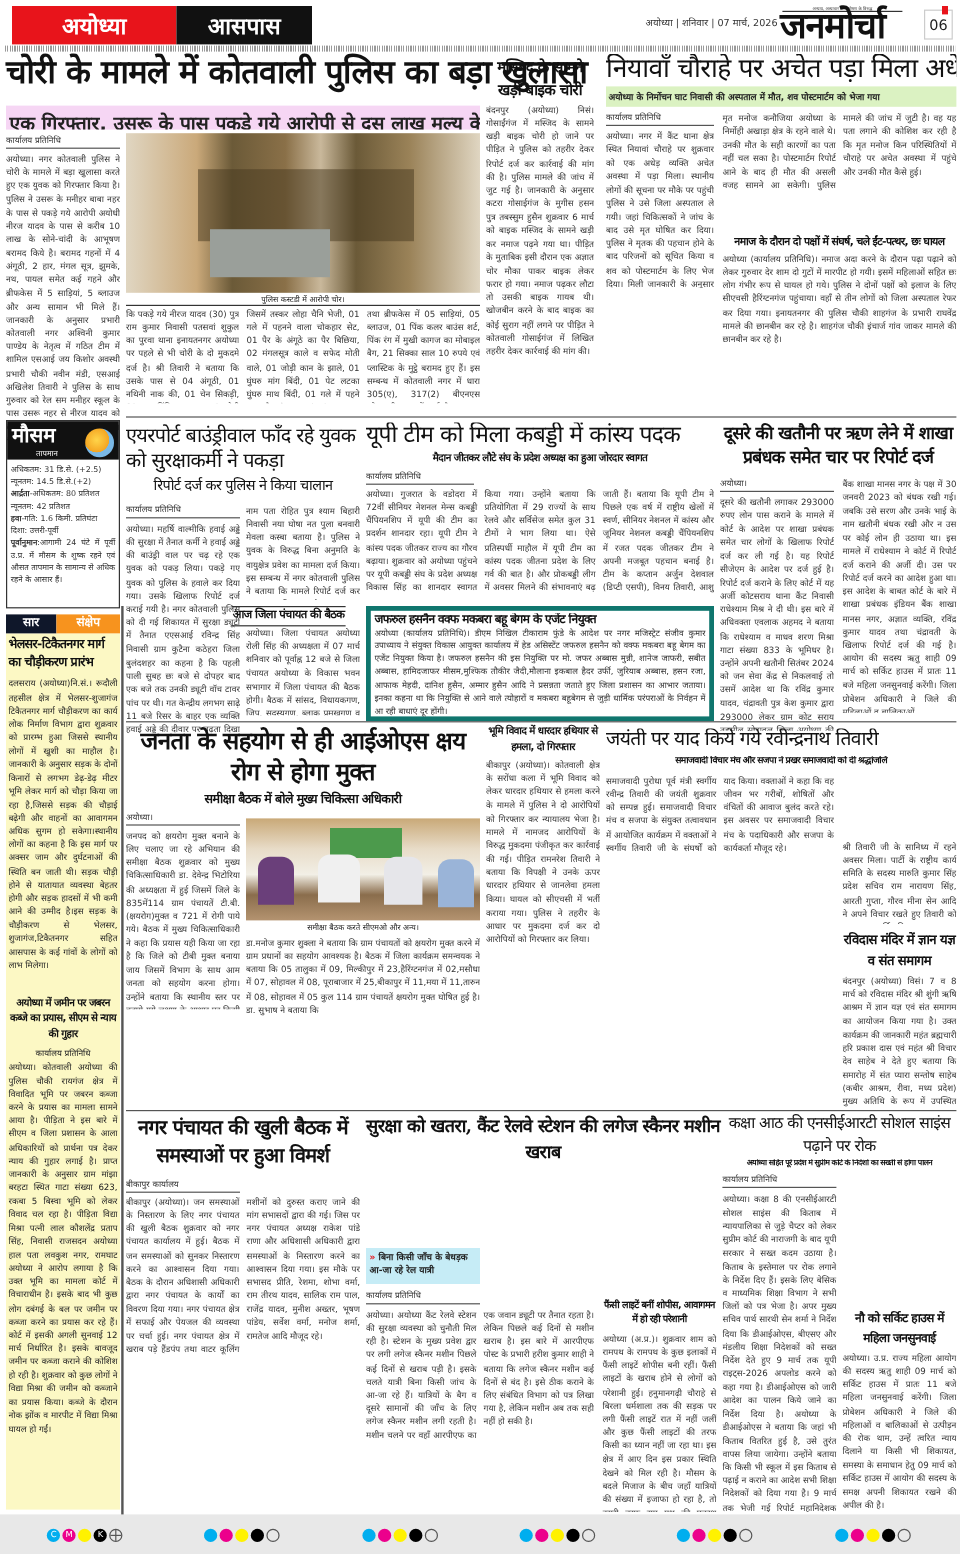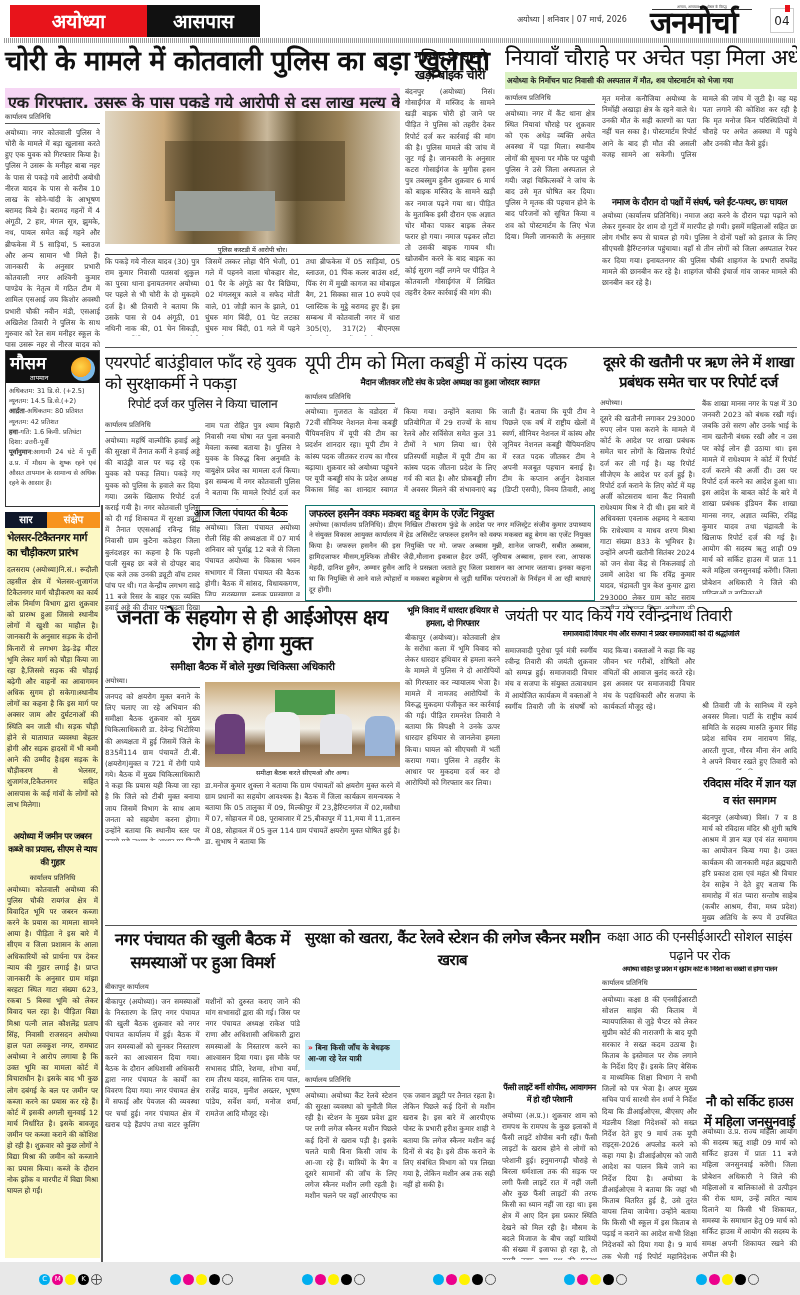--- a/index.html
+++ b/index.html
@@ -16,26 +16,26 @@
 .vline{background:#444;width:1px}
 .dot{display:inline-block;width:11px;height:11px;border-radius:50%;margin-right:2px;vertical-align:middle}
 </style>
 </head>
 <body>
 
 <div class="abs" style="left:10px;top:5px;width:250px;height:32px;display:flex">
   <div style="flex:0 0 137px;background:#e8141b;color:#fff;font-weight:bold;font-size:19px;display:flex;align-items:center;justify-content:center">अयोध्या</div>
   <div style="flex:1;background:#111;color:#fff;font-weight:bold;font-size:19px;display:flex;align-items:center;justify-content:center">आसपास</div>
 </div>
-<div class="abs" style="left:517px;top:13px;font-size:8px;color:#333">अयोध्या | शनिवार | 07 मार्च, 2026</div>
+<div class="abs" style="left:538px;top:13px;font-size:8px;color:#333">अयोध्या | शनिवार | 07 मार्च, 2026</div>
 <div class="abs" style="left:652px;top:4px;width:100px;font-size:3.5px;color:#333;text-align:center;border-bottom:1px solid #333">अन्याय, अत्याचार और शोषण के विरुद्ध</div>
 <div class="abs hl" style="left:650px;top:6px;font-size:30px;font-weight:900;color:#111;letter-spacing:-1px">जनमोर्चा</div>
 <div class="abs" style="left:770px;top:8px;width:24px;height:25px;border:1px solid #ccc;font-size:12px;display:flex;align-items:center;justify-content:center">
   <span class="abs" style="top:-4px;right:3px;width:5px;height:7px;background:#e8141b"></span>
-  <span>04</span>
+  <span>06</span>
 </div>
 <div class="abs rule-h" style="left:4px;top:38px;width:792px"></div>
 
 <div class="abs hl" style="left:5px;top:45px;width:395px;font-size:27px;white-space:nowrap">चोरी के मामले में कोतवाली पुलिस का बड़ा खुलासा</div>
 <div class="abs" style="left:5px;top:88px;width:395px;height:20px;background:#f6d6f4;font-weight:bold;font-size:16px;padding:3px 3px;white-space:nowrap;overflow:hidden">एक गिरफ्तार, उसरू के पास पकड़े गये आरोपी से दस लाख मूल्य के गहने बरामद</div>
 <div class="abs" style="left:5px;top:112px;width:95px">
   <div class="byline">कार्यालय प्रतिनिधि</div>
   <div class="body-text" style="height:240px">अयोध्या। नगर कोतवाली पुलिस ने चोरी के मामले में बड़ा खुलासा करते हुए एक युवक को गिरफ्तार किया है। पुलिस ने उसरू के मनीहर बाबा नहर के पास से पकड़े गये आरोपी अयोधी नीरज यादव के पास से करीब 10 लाख के सोने-चांदी के आभूषण बरामद किये है। बरामद गहनों में 4 अंगूठी, 2 हार, मंगल सूत्र, झुमके, नथ, पायल समेत कई गहने और ब्रीफकेस में 5 साड़ियां, 5 ब्लाउज और अन्य सामान भी मिले हैं। जानकारी के अनुसार प्रभारी कोतवाली नगर अश्विनी कुमार पाण्डेय के नेतृत्व में गठित टीम में शामिल एसआई जय किशोर अवस्थी प्रभारी चौकी नवीन मंडी, एसआई अखिलेश तिवारी ने पुलिस के साथ गुरुवार को रेल सम मनीहर स्कूल के पास उसरू नहर से नीरज यादव को चोरी के सामान के साथ पकड़ा। कोतवाली प्रभारी ने बताया</div>
 </div>
 <div class="abs photo" style="left:105px;top:111px;width:295px;height:133px;background:linear-gradient(90deg,#e0d6c2 0,#caa97a 20%,#6b5a38 30%,#8a7048 45%,#c9b89b 55%,#6b5a38 65%,#9a8258 80%,#e0d6c2 100%)">
@@ -103,21 +103,21 @@
 <div class="abs hl" style="left:193px;top:505px;width:95px;font-size:9.5px;text-align:center;border-top:1px solid #333;border-bottom:1px solid #333;padding:2px 0">आज जिला पंचायत की बैठक</div>
 <div class="abs body-text" style="left:205px;top:522px;width:95px;height:74px">अयोध्या। जिला पंचायत अयोध्या रोली सिंह की अध्यक्षता में 07 मार्च शनिवार को पूर्वाह्न 12 बजे से जिला पंचायत अयोध्या के विकास भवन सभागार में जिला पंचायत की बैठक होगी। बैठक में सांसद, विधायकगण, जिप. सदस्यगण, ब्लाक प्रमुखगण व जिला स्तरीय अधिकारी भाग लेंगे। उक्त जानकारी अपर मुख्य अधिकारी जिला पंचायत अयोध्या ने दी है।</div>
 
 <div class="abs hl" style="left:305px;top:352px;width:290px;font-size:19px;font-weight:normal;white-space:nowrap;overflow:hidden">यूपी टीम को मिला कबड्डी में कांस्य पदक</div>
 <div class="abs hl" style="left:305px;top:378px;width:290px;font-size:8.5px;text-align:center">मैदान जीतकर लौटे संघ के प्रदेश अध्यक्ष का हुआ जोरदार स्वागत</div>
 <div class="abs" style="left:305px;top:392px;width:90px">
   <div class="byline">कार्यालय प्रतिनिधि</div>
 </div>
 <div class="abs body-text" style="left:305px;top:406px;width:290px;height:96px;column-count:3;column-gap:6px">अयोध्या। गुजरात के वडोदरा में 72वीं सीनियर नेशनल मेन्स कबड्डी चैंपियनशिप में यूपी की टीम का प्रदर्शन शानदार रहा। यूपी टीम ने कांस्य पदक जीतकर राज्य का गौरव बढ़ाया। शुक्रवार को अयोध्या पहुंचने पर यूपी कबड्डी संघ के प्रदेश अध्यक्ष विकास सिंह का शानदार स्वागत किया गया। उन्होंने बताया कि प्रतियोगिता में 29 राज्यों के साथ रेलवे और सर्विसेज समेत कुल 31 टीमों ने भाग लिया था। ऐसे प्रतिस्पर्धी माहौल में यूपी टीम का कांस्य पदक जीतना प्रदेश के लिए गर्व की बात है। और प्रोकबड्डी लीग में अवसर मिलने की संभावनाएं बढ़ जाती हैं। बताया कि यूपी टीम ने पिछले एक वर्ष में राष्ट्रीय खेलों में स्वर्ण, सीनियर नेशनल में कांस्य और जूनियर नेशनल कबड्डी चैंपियनशिप में रजत पदक जीतकर टीम ने अपनी मजबूत पहचान बनाई है। टीम के कप्तान अर्जुन देशवाल (डिप्टी एसपी), विनय तिवारी, आशु सिंह, शुभम कुमार व उदय प्रताप सहित सभी खिलाड़ियों, कोच-मैनेजर और उत्तर प्रदेश कबड्डी एसोसिएशन के पदाधिकारियों को इस उपलब्धि के लिए बधाई दी गई। उन्होंने कहा कि प्रतियोगिता में अच्छा प्रदर्शन करने वाले खिलाड़ियों के लिए अंतरराष्ट्रीय टीम में चयन, पुलिस, रेलवे, आयकर, बीपीसीएल</div>
 
-<div class="abs" style="left:305px;top:505px;width:290px;height:96px;border:1px solid #0f766e;padding:2px 3px">
+<div class="abs" style="left:305px;top:505px;width:290px;height:96px;border:4px solid #0f766e;padding:2px 3px">
   <div class="hl" style="font-size:10px;white-space:nowrap;overflow:hidden">जफरुल हसनैन वक्फ मकबरा बहू बेगम के एजेंट नियुक्त</div>
   <div class="body-text" style="height:78px;font-size:7px">अयोध्या (कार्यालय प्रतिनिधि)। डीएम निखिल टीकाराम फुंडे के आदेश पर नगर मजिस्ट्रेट संजीव कुमार उपाध्याय ने संयुक्त विकास आयुक्त कार्यालय में हेड असिस्टेंट जफरुल हसनैन को वक्फ मकबरा बहू बेगम का एजेंट नियुक्त किया है। जफरुल हसनैन की इस नियुक्ति पर मो. जफर अब्बास मुन्नी, शानेज जाफरी, सबीत अब्बास, हामिदजाफर मीसम,मुश्फिक तौकीर जैदी,मौलाना इकबाल हैदर उर्फी, जुरियाब अब्बास, हसन रजा, आफाक मेहदी, दानिश हुसैन, अम्मार हुसैन आदि ने प्रसन्नता जताते हुए जिला प्रशासन का आभार जताया। इनका कहना था कि नियुक्ति से आने वाले त्योहारों व मकबरा बहूबेगम से जुड़ी धार्मिक परंपराओं के निर्वहन में आ रही बाधाएं दूर होंगी।</div>
 </div>
 
 <div class="abs hl" style="left:600px;top:352px;width:197px;font-size:14.5px;font-weight:bold;text-align:center;line-height:1.4">दूसरे की खतौनी पर ऋण लेने में शाखा प्रबंधक समेत चार पर रिपोर्ट दर्ज</div>
 <div class="abs" style="left:600px;top:398px;width:95px">
   <div class="byline">अयोध्या।</div>
   <div class="body-text" style="height:196px">दूसरे की खतौनी लगाकर 293000 रुपए लोन पास कराने के मामले में कोर्ट के आदेश पर शाखा प्रबंधक समेत चार लोगों के खिलाफ रिपोर्ट दर्ज कर ली गई है। यह रिपोर्ट सीजेएम के आदेश पर दर्ज हुई है। रिपोर्ट दर्ज कराने के लिए कोर्ट में यह अर्जी कोटसराय थाना कैंट निवासी राधेश्याम मिश्र ने दी थी। इस बारे में अधिवक्ता एवलाक अहमद ने बताया कि राधेश्याम व माधव शरण मिश्रा गाटा संख्या 833 के भूमिधर है। उन्होंने अपनी खतौनी सितंबर 2024 को जन सेवा केंद्र से निकलवाई तो उसमें आदेश था कि रविंद्र कुमार यादव, चंद्रावती पुत्र केश कुमार द्वारा 293000 लेकर ग्राम कोट सराय तहसील सोहावल जिला अयोध्या की गाटा संख्या 833 क्षेत्रफल 0.640 हेक्टेयर इंडियन</div>
 </div>
 <div class="abs body-text" style="left:702px;top:398px;width:95px;height:196px">बैंक शाखा मानस नगर के पक्ष में 30 जनवरी 2023 को बंधक रखी गई। जबकि उसे सरण और उनके भाई के नाम खतौनी बंधक रखी और न उस पर कोई लोन ही उठाया था। इस मामले में राधेश्याम ने कोर्ट में रिपोर्ट दर्ज कराने की अर्जी दी। उस पर रिपोर्ट दर्ज करने का आदेश हुआ था। इस आदेश के बाबत कोर्ट के बारे में शाखा प्रबंधक इंडियन बैंक शाखा मानस नगर, अज्ञात व्यक्ति, रविंद्र कुमार यादव तथा चंद्रावती के खिलाफ रिपोर्ट दर्ज की गई है। आयोग की सदस्य ऋतु शाही 09 मार्च को सर्किट हाउस में प्रातः 11 बजे महिला जनसुनवाई करेंगी। जिला प्रोबेशन अधिकारी ने जिले की महिलाओं व बालिकाओं</div>
@@ -170,21 +170,21 @@
 <div class="abs hl" style="left:502px;top:1082px;width:95px;font-size:8px;text-align:center;line-height:1.5">फैंसी लाइटें बनीं शोपीस, आवागमन में हो रही परेशानी</div>
 <div class="abs body-text" style="left:502px;top:1110px;width:95px;height:150px">अयोध्या (अ.प्र.)। शुक्रवार शाम को रामपथ के रामपथ के कुछ इलाकों में फैंसी लाइटें शोपीस बनी रहीं। फैंसी लाइटों के खराब होने से लोगों को परेशानी हुई। हनुमानगढ़ी चौराहे से बिरला धर्मशाला तक की सड़क पर लगी फैंसी लाइटें रात में नहीं जलीं और कुछ फैंसी लाइटों की तरफ किसी का ध्यान नहीं जा रहा था। इस क्षेत्र में आए दिन इस प्रकार स्थिति देखने को मिल रही है। मौसम के बदले मिजाज के बीच जहाँ यात्रियों की संख्या में इजाफा हो रहा है, तो दूसरी तरफ राम पथ की प्रकाश व्यवस्था लचर होने को है।</div>
 
 <div class="abs hl" style="left:602px;top:928px;width:195px;font-size:13px;font-weight:normal;text-align:center;line-height:1.45">कक्षा आठ की एनसीईआरटी सोशल साइंस पढ़ाने पर रोक</div>
 <div class="abs hl" style="left:602px;top:966px;width:195px;font-size:6.6px;text-align:center;white-space:nowrap;overflow:hidden">अयोध्या सहित पूरे प्रदेश में सुप्रीम कोर्ट के निर्देशों का सख्ती से होगा पालन</div>
 <div class="abs" style="left:602px;top:978px;width:95px">
   <div class="byline">कार्यालय प्रतिनिधि</div>
 </div>
 <div class="abs body-text" style="left:602px;top:994px;width:95px;height:266px">अयोध्या। कक्षा 8 की एनसीईआरटी सोशल साइंस की किताब में न्यायपालिका से जुड़े चैप्टर को लेकर सुप्रीम कोर्ट की नाराजगी के बाद यूपी सरकार ने सख्त कदम उठाया है। किताब के इस्तेमाल पर रोक लगाने के निर्देश दिए हैं। इसके लिए बेसिक व माध्यमिक शिक्षा विभाग ने सभी जिलों को पत्र भेजा है। अपर मुख्य सचिव पार्थ सारथी सेन शर्मा ने निर्देश दिया कि डीआईओएस, बीएसए और मंडलीय शिक्षा निदेशकों को सख्त निर्देश देते हुए 9 मार्च तक यूपी राइट्स-2026 अपलोड करने को कहा गया है। डीआईओएस को जारी आदेश का पालन किये जाने का निर्देश दिया है। अयोध्या के डीआईओएस ने बताया कि जहां भी किताब वितरित हुई है, उसे तुरंत वापस लिया जायेगा। उन्होंने बताया कि किसी भी स्कूल में इस किताब से पढ़ाई न कराने का आदेश सभी शिक्षा निदेशकों को दिया गया है। 9 मार्च तक भेजी गई रिपोर्ट महानिदेशक स्कूल शिक्षा को भेजने के आदेश है।</div>
 
-<div class="abs hl" style="left:702px;top:1092px;width:95px;font-size:13px;text-align:center;line-height:1.55">नौ को सर्किट हाउस में महिला जनसुनवाई</div>
+<div class="abs hl" style="left:702px;top:1092px;width:95px;font-size:10px;text-align:center;line-height:1.55">नौ को सर्किट हाउस में महिला जनसुनवाई</div>
 <div class="abs body-text" style="left:702px;top:1126px;width:95px;height:134px">अयोध्या। उ.प्र. राज्य महिला आयोग की सदस्य ऋतु शाही 09 मार्च को सर्किट हाउस में प्रातः 11 बजे महिला जनसुनवाई करेंगी। जिला प्रोबेशन अधिकारी ने जिले की महिलाओं व बालिकाओं से उत्पीड़न की रोक थाम, उन्हें त्वरित न्याय दिलाने या किसी भी शिकायत, समस्या के समाधान हेतु 09 मार्च को सर्किट हाउस में आयोग की सदस्य के समक्ष अपनी शिकायत रखने की अपील की है।</div>
 
 <div class="abs" style="left:105px;top:347px;width:692px;height:1px;background:#555"></div>
 <div class="abs" style="left:105px;top:601px;width:692px;height:1px;background:#555"></div>
 <div class="abs" style="left:105px;top:925px;width:692px;height:1px;background:#555"></div>
 
 <div class="abs" style="left:0;top:1262px;width:800px;height:33px;background:#e8e8e8;display:flex;align-items:center;justify-content:space-around;padding:0 6px">
   <div>
     <span class="dot" style="background:#00aeef;color:#fff;font-size:7px;text-align:center;line-height:11px">C</span><span class="dot" style="background:#ec008c;color:#fff;font-size:7px;text-align:center;line-height:11px">M</span><span class="dot" style="background:#fff200;font-size:7px;text-align:center;line-height:11px"></span><span class="dot" style="background:#000;color:#fff;font-size:7px;text-align:center;line-height:11px">K</span><span class="dot" style="border:1px solid #555;background:linear-gradient(#555,#555) center/1px 100% no-repeat,linear-gradient(#555,#555) center/100% 1px no-repeat"></span>
   </div>

